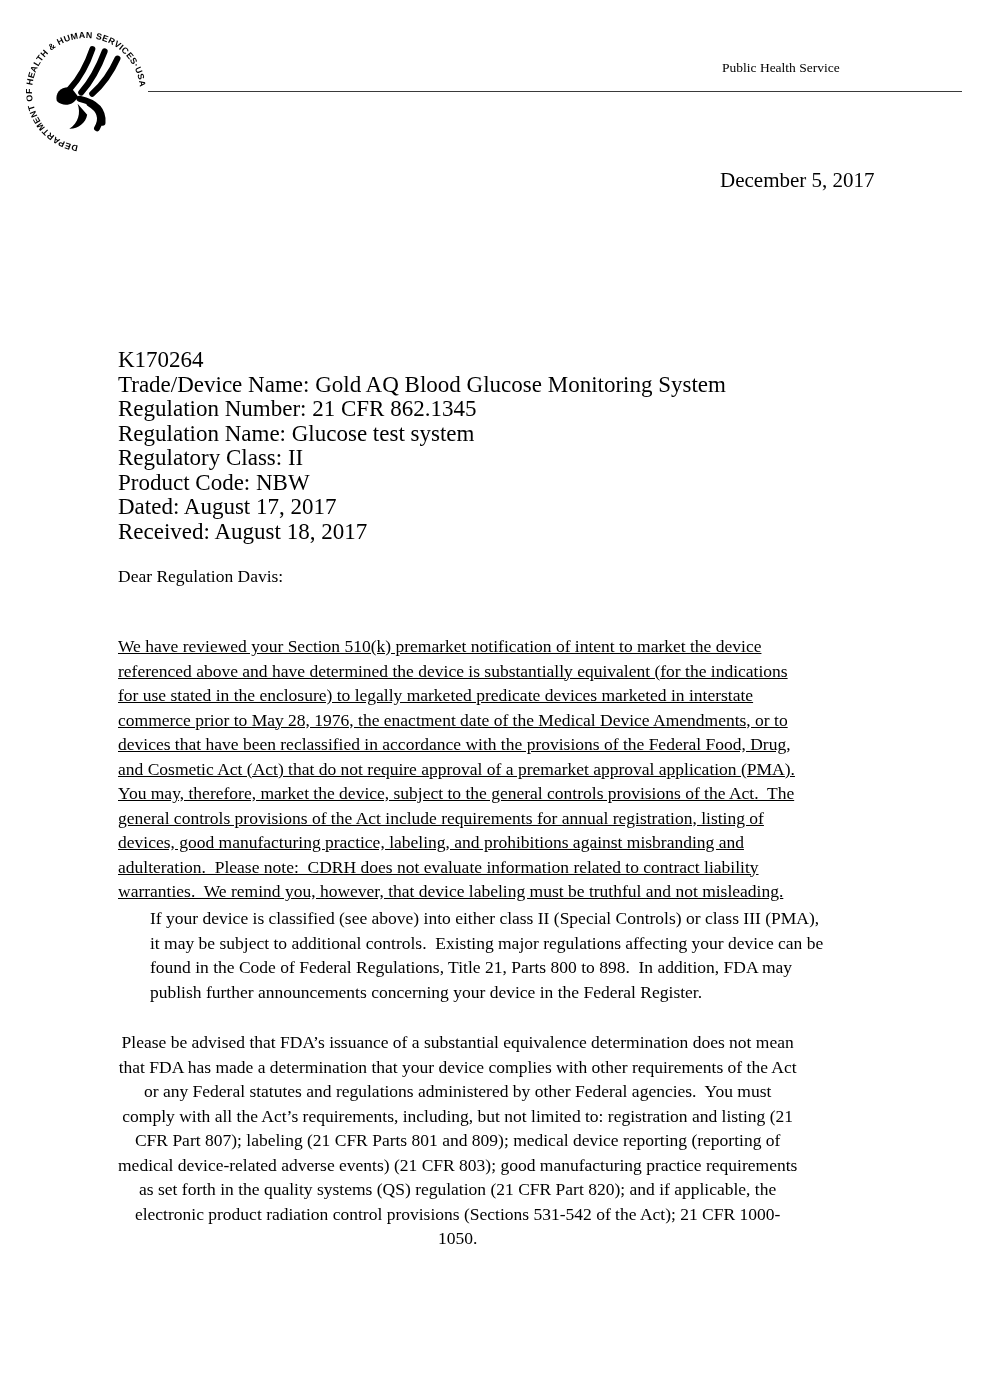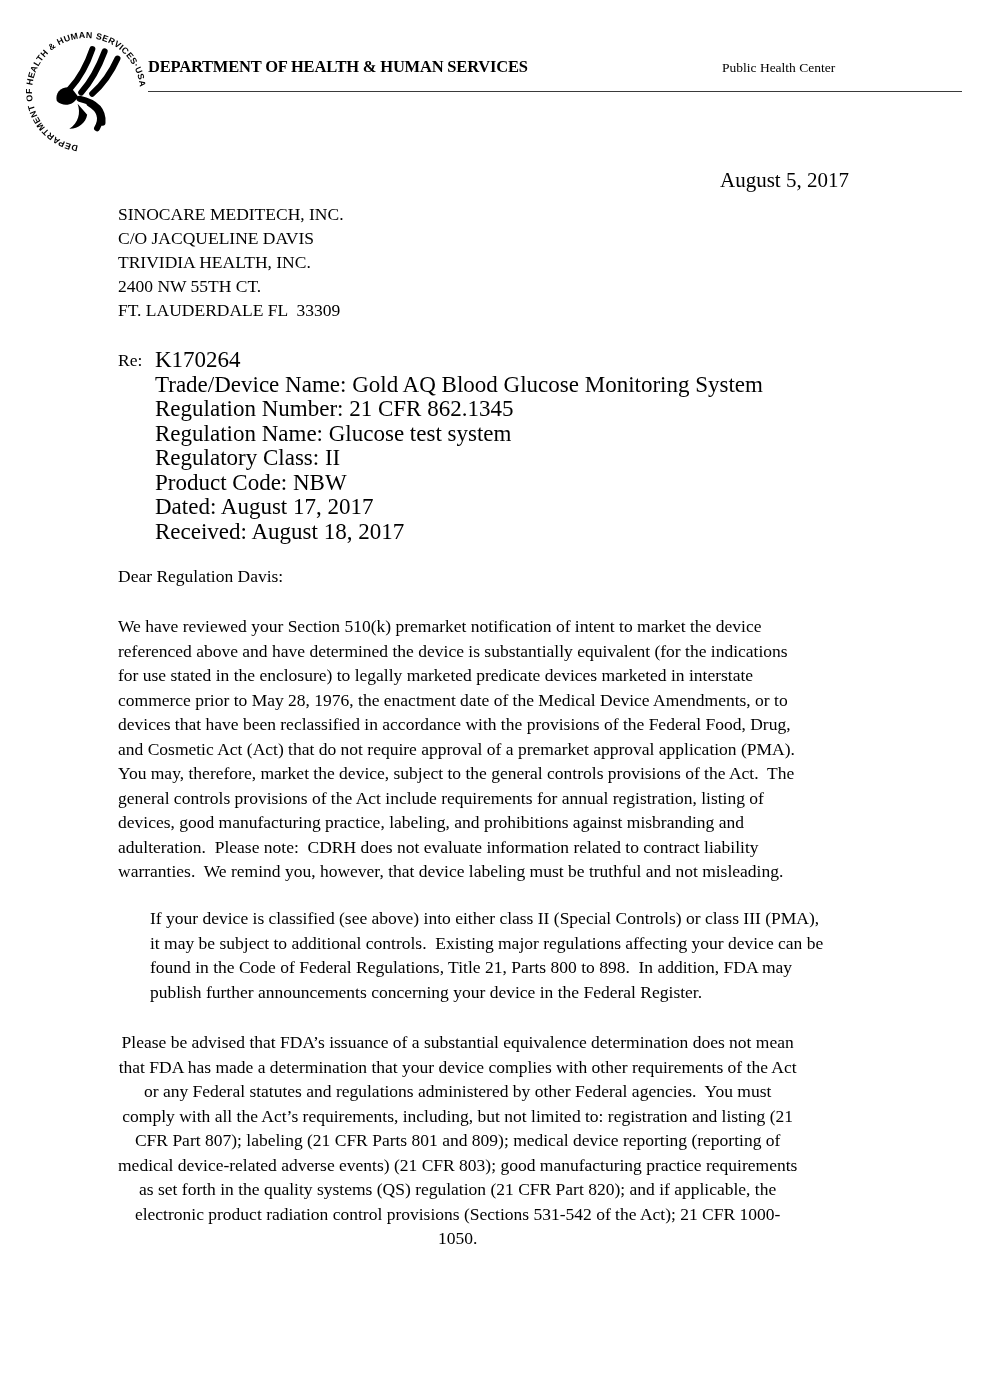--- a/index.html
+++ b/index.html
@@ -30,21 +30,21 @@
   .fda-block{left:720px;top:107px;font-size:13.5px;line-height:16.5px;}
   .letter-date{left:720px;top:168px;font-size:21px;}
 
   
   .recipient{left:118px;top:202px;font-size:17.5px;line-height:24px;}
   .re-block{left:118px;top:348px;display:flex;}
   .re-label{width:37px;font-size:17.5px;line-height:24.5px;}
   .re-lines{font-size:23px;line-height:24.5px;}
   .salutation{left:118px;top:564px;font-size:17.5px;line-height:24.5px;}
   .para{left:118px;font-size:17.5px;line-height:24.5px;}
-  .p1{top:614px;}
+  .p1{top:634px;text-decoration:underline;}
   .p2{top:906px;margin-left:32px;}
   .p3{top:1030px;text-align:center;}
 </style>
 </head>
 <body>
 
 <div class="page">
 
   <div class="abs logo-wrap">
     <svg viewBox="0 0 100 100" width="120" height="132">
@@ -59,33 +59,26 @@
         <path d="M69,18 C62,32 56,41 46,50"></path>
         <path d="M79,25 C72,37 65,45 55,52"></path>
         <path d="M44,55 C56,59 63,66 61,77"></path>
         <path d="M52,60 C60,66 62,73 56,81"></path>
       </g>
       <path d="M38,45 C30,43 24,48 25,55 C30,61 39,60 43,53 Z" fill="#000"></path>
       <path d="M42,59 C44,67 41,75 33,79 C40,80 47,76 49,69 Z" fill="#000"></path>
     </svg>
   </div>
 
-  <div class="abs dept-title">DEPARTMENT OF HEALTH &amp; HUMAN SERVICES</div>
-  <div class="abs phs">Public Health Center</div>
+  <div class="abs phs">Public Health Service</div>
   <div class="abs header-rule"></div>
-  <div class="abs letter-date">August 5, 2017</div>
+  <div class="abs letter-date">December 5, 2017</div>
 
-  <div class="abs recipient pre">SINOCARE MEDITECH, INC.
-C/O JACQUELINE DAVIS
-TRIVIDIA HEALTH, INC.
-2400 NW 55TH CT.
-FT. LAUDERDALE FL  33309</div>
 
   <div class="abs re-block">
-    <div class="re-label">Re:</div>
     <div class="re-lines pre">K170264
 Trade/Device Name: Gold AQ Blood Glucose Monitoring System
 Regulation Number: 21 CFR 862.1345
 Regulation Name: Glucose test system
 Regulatory Class: II
 Product Code: NBW
 Dated: August 17, 2017
 Received: August 18, 2017</div>
   </div>
 

